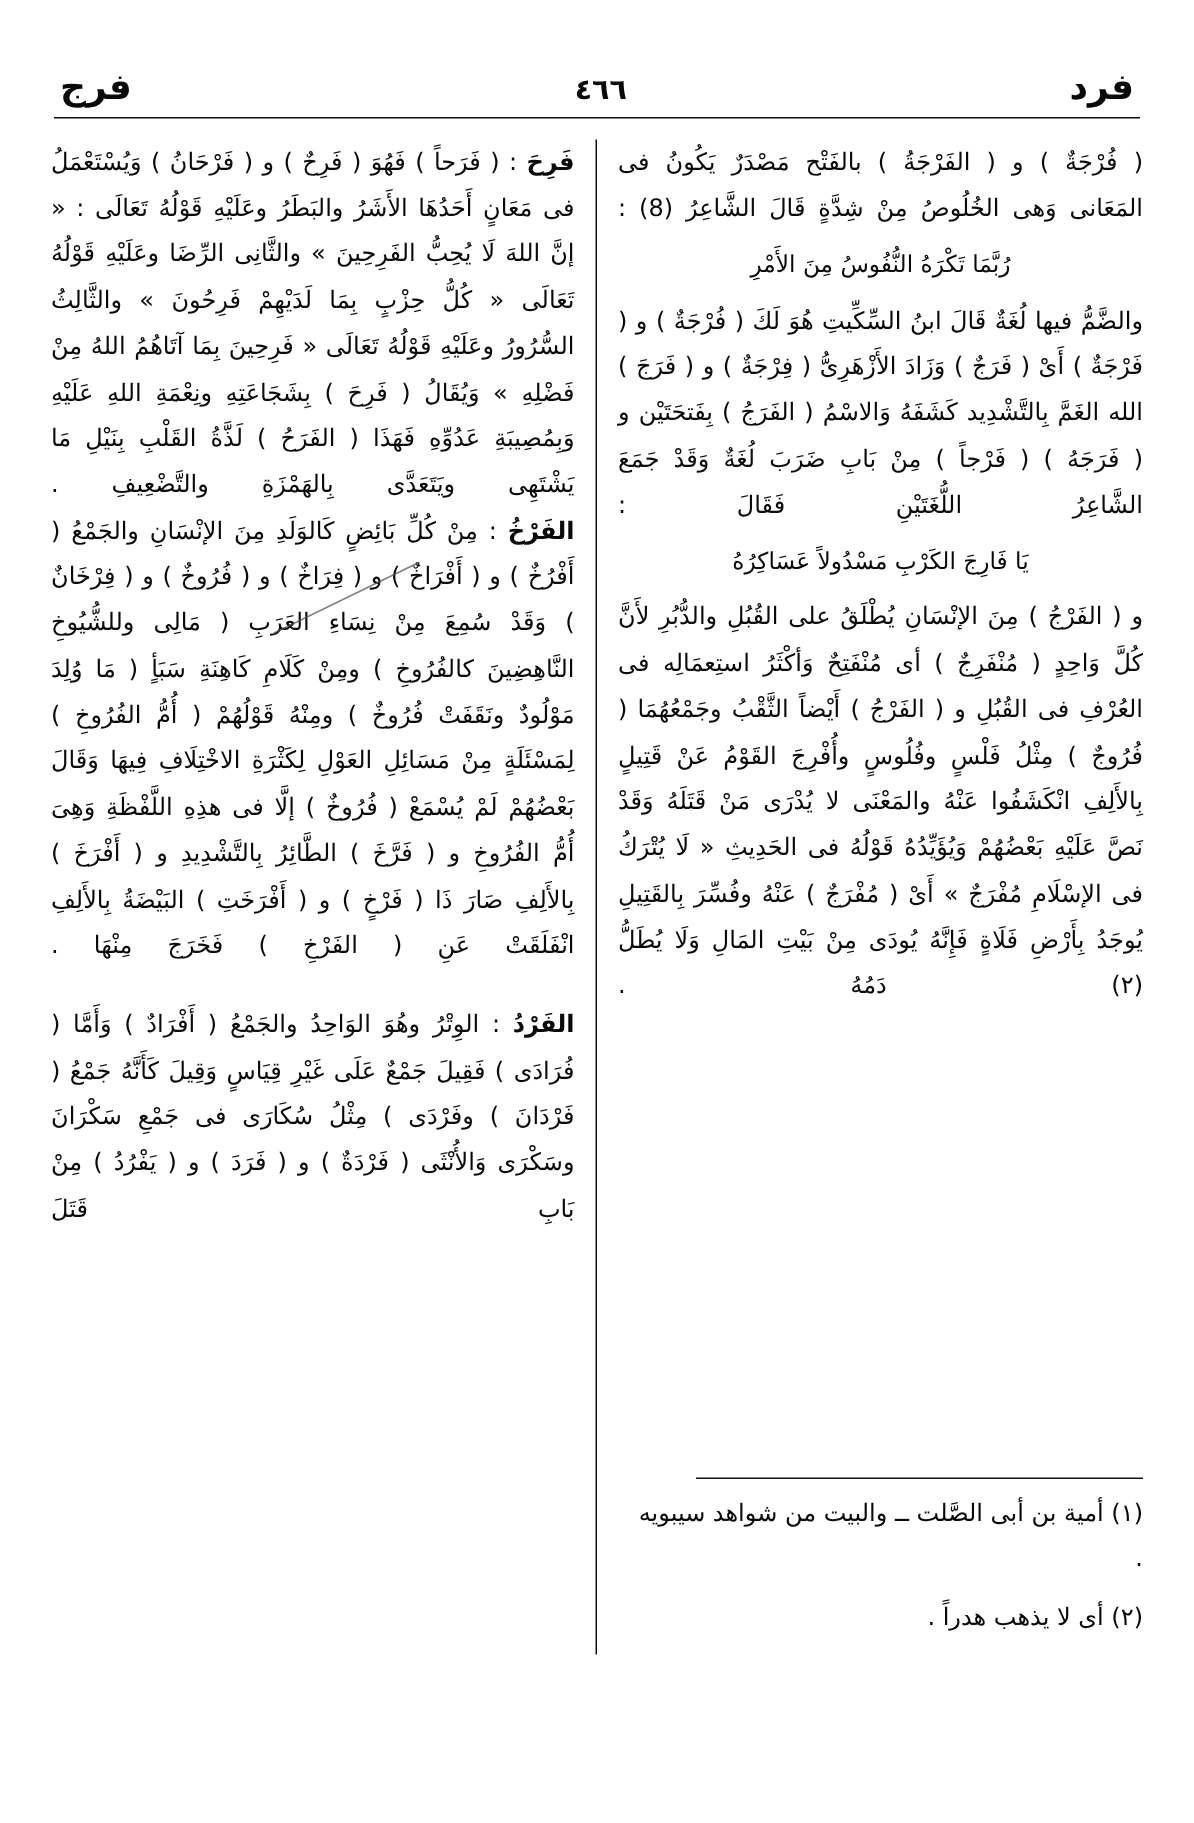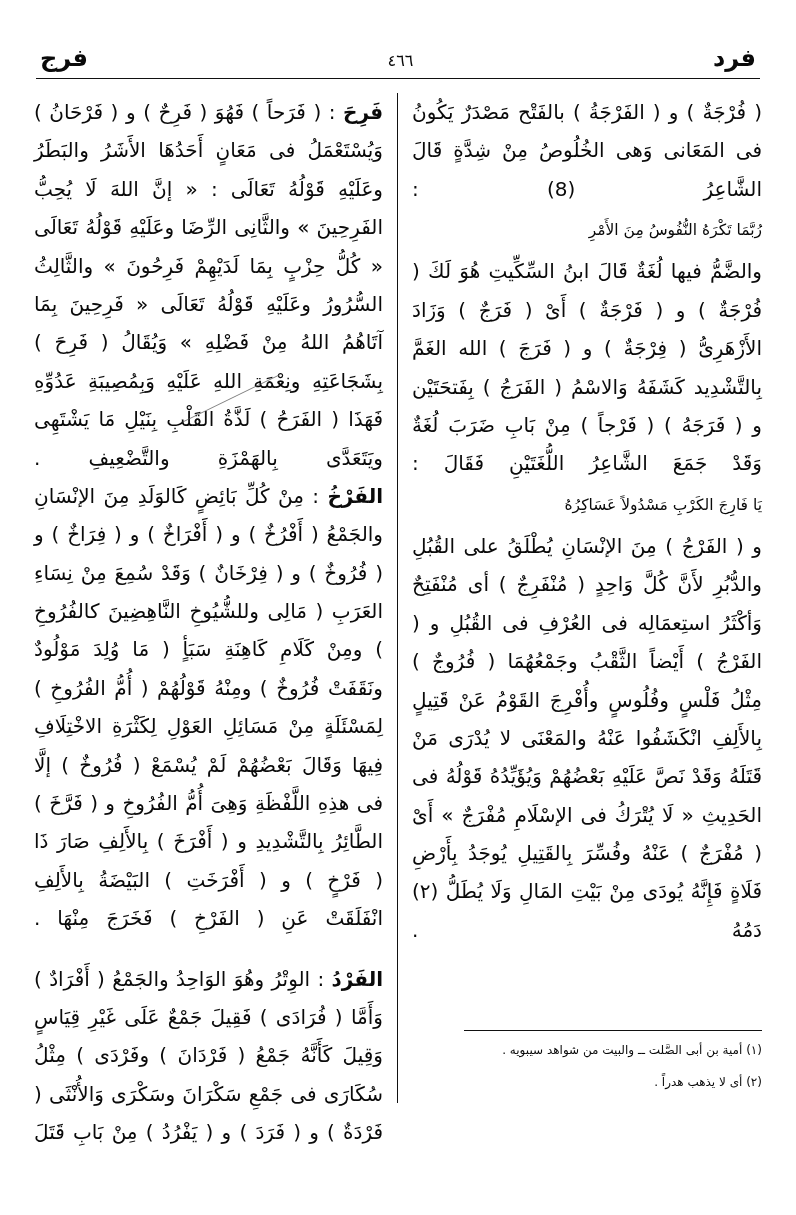--- a/index.html
+++ b/index.html
@@ -31,22 +31,22 @@
     justify-content: space-between;
     padding: 0 6px;
     margin-bottom: 6px;
   }
   .header-word {
     font-size: 24px;
     font-weight: 700;
     letter-spacing: 0.5px;
   }
   .header-page {
-    font-size: 16px;
-    font-weight: 400;
+    font-size: 19px;
+    font-weight: 700;
     letter-spacing: 1px;
   }
   .rule {
     border: 0;
     border-top: 1.6px solid #111;
     margin: 4px 2px 14px 2px;
   }
 
   
   .columns {
@@ -58,21 +58,21 @@
   .col {
     width: 50%;
     box-sizing: border-box;
     position: relative;
   }
   .col.right { padding-left: 14px; }
   .col.left  { padding-right: 14px; border-right: 1.4px solid #111; }
 
   p.body {
     margin: 0 0 0 0;
-    font-size: 20px;
+    font-size: 16px;
     line-height: 1.92;
     text-align: justify;
     text-align-last: justify;
     letter-spacing: 0;
     word-spacing: 0.5px;
   }
   p.body + p.body { margin-top: 22px; }
 
   .entry-head {
     font-weight: 700;
@@ -82,41 +82,41 @@
     margin: 7px 0 7px 0;
     font-size: 15.5px;
     line-height: 1.95;
     display: flex;
     flex-direction: row-reverse;
     justify-content: center;
     gap: 26px;
     text-align: center;
   }
   .verse .hemistich { white-space: nowrap; }
-  .verse.single { justify-content: flex-end; }
+  .verse.single { justify-content: center; }
   .verse-indent-a { padding-right: 10px; }
 
   
   .footnotes {
     position: absolute;
     bottom: 0;
     right: 0;
     width: 100%;
     box-sizing: border-box;
     padding-left: 18px;
   }
   .footnote-rule {
     border: 0;
     border-top: 1.3px solid #111;
     margin: 0 0 8px 0;
     width: 86%;
     margin-right: 0;
   }
   .footnote {
-    font-size: 12px;
+    font-size: 16px;
     line-height: 1.85;
     margin: 0 0 10px 0;
     text-align: right;
   }
 
   
   .artifact {
     position: absolute;
     width: 108px;
     height: 1px;

